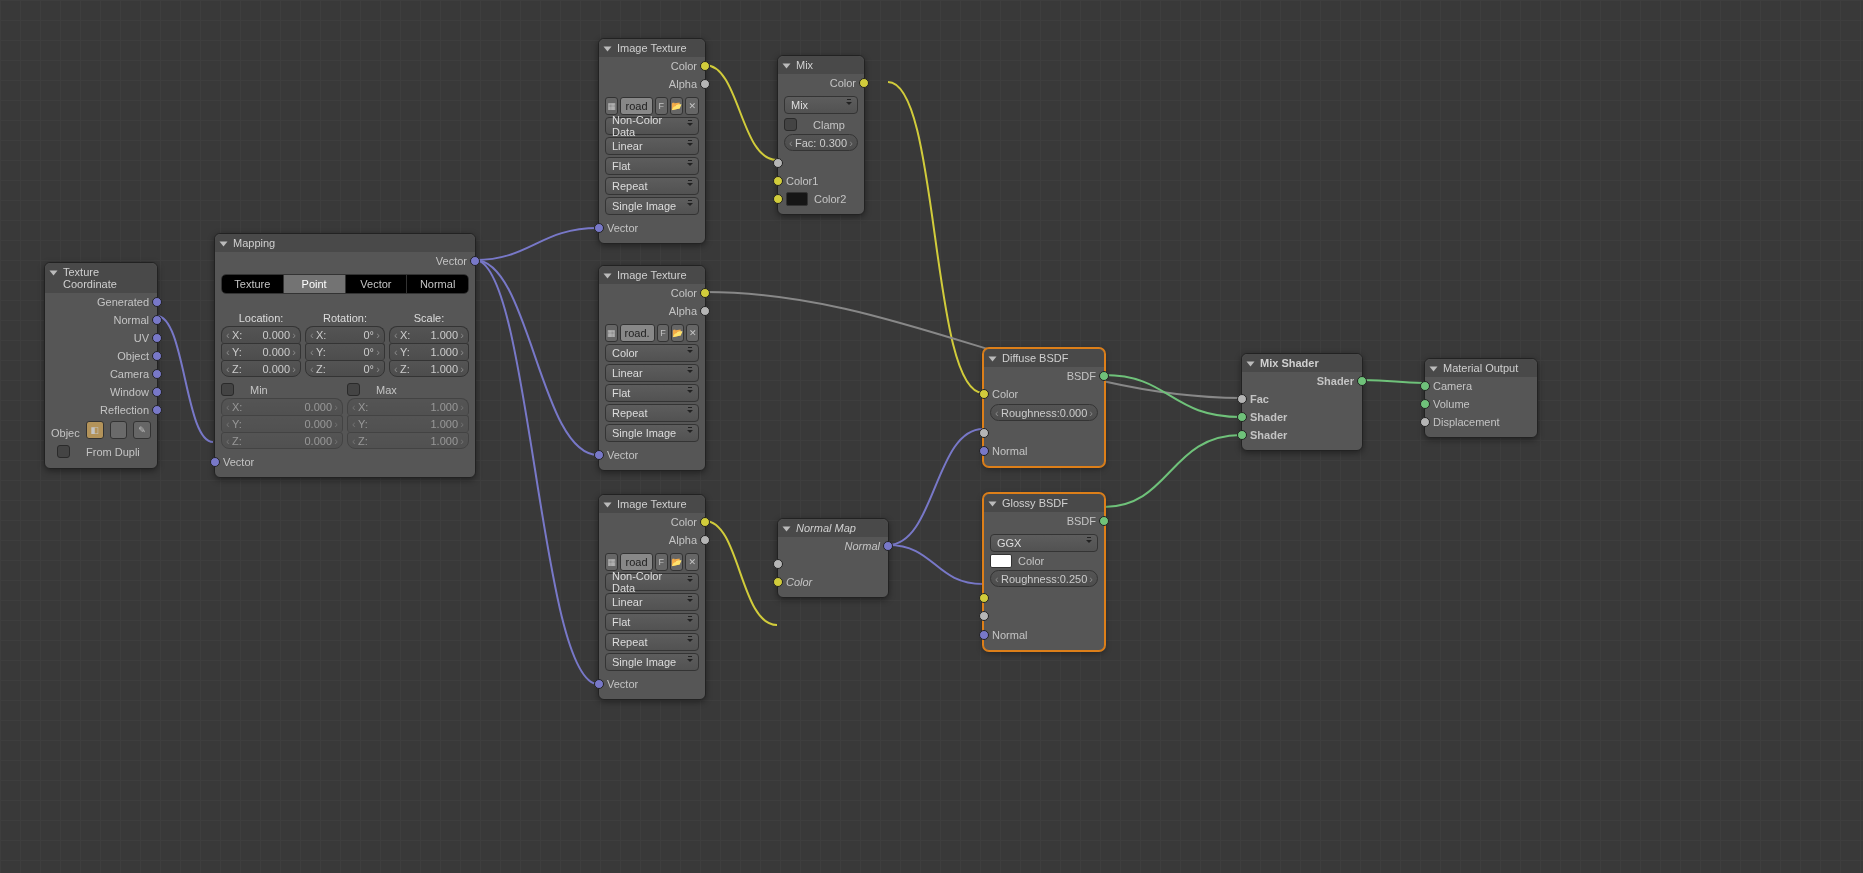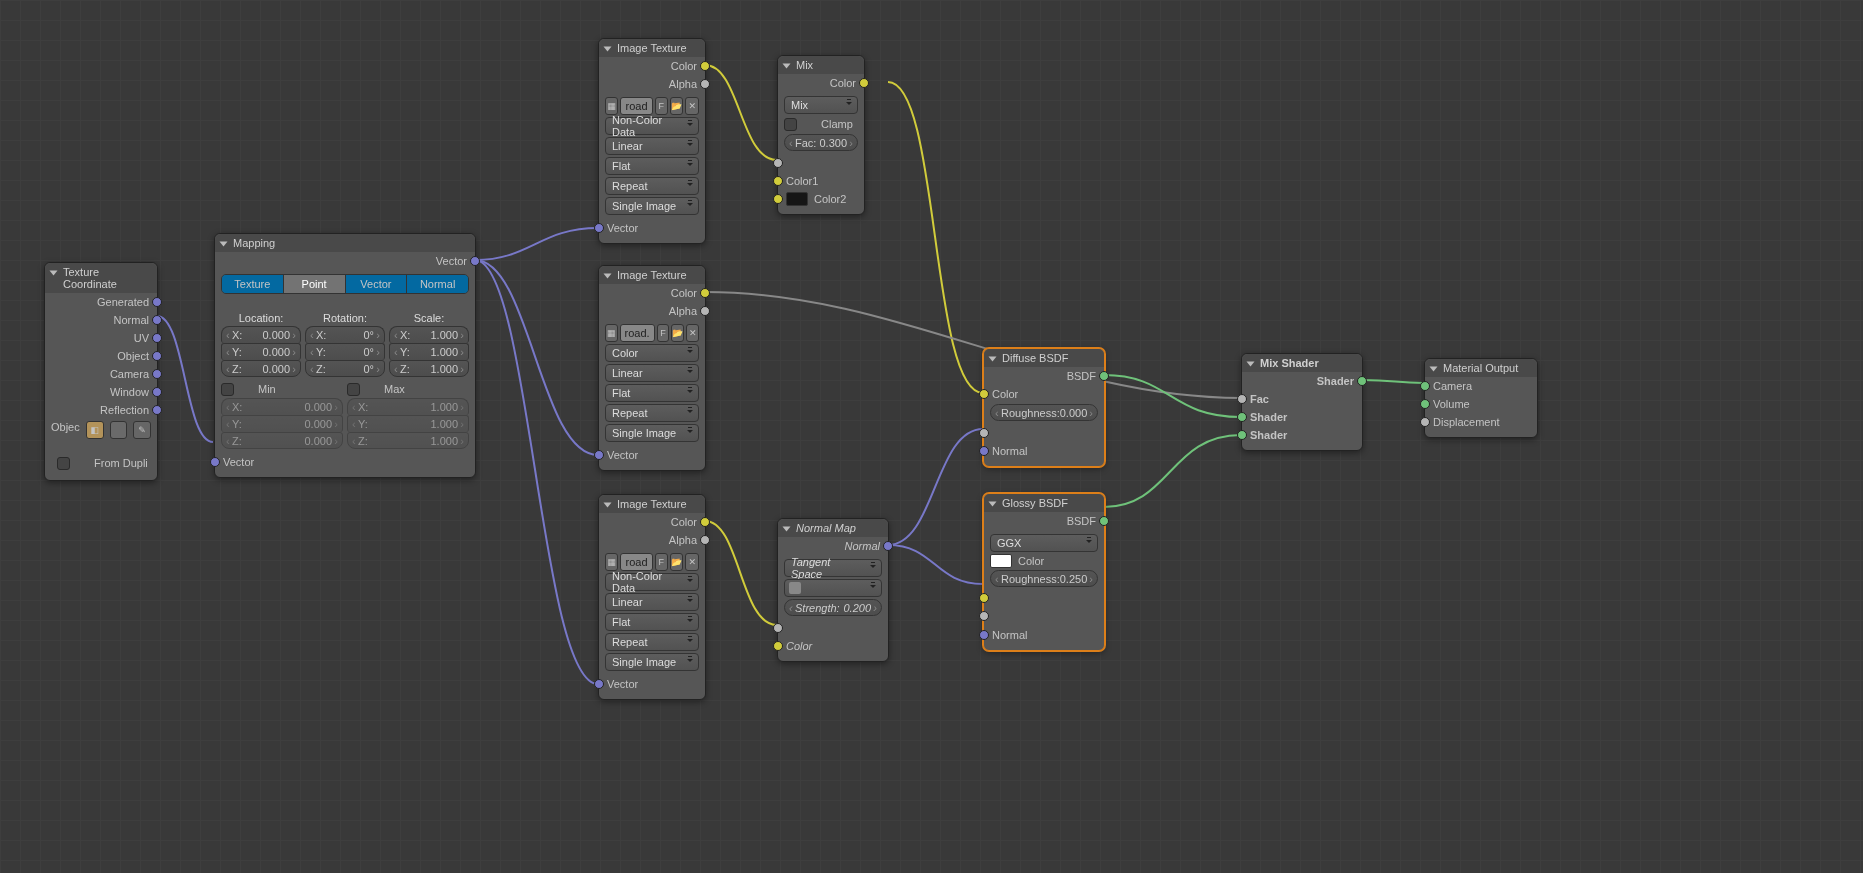--- a/index.html
+++ b/index.html
@@ -85,24 +85,24 @@
   }
   .numfield::before, .numfield::after {
     content:"‹"; position:absolute; left:4px; color:#888;
   }
   .numfield::after { content:"›"; left:auto; right:4px; }
   .vgroup { display:flex; flex-direction:column; gap:0; }
   .vgroup .numfield { border-radius:3px; margin:0; border-bottom:none; }
   .vgroup .numfield:first-child { border-radius:8px 8px 3px 3px; }
   .vgroup .numfield:last-child { border-radius:3px 3px 8px 8px; border-bottom:1px solid #343434;}
   .tabrow { display:flex; border:1px solid #333; border-radius:5px; overflow:hidden; margin:2px 0; }
-  .tab { flex:1; text-align:center; padding:3px 0; background:#0369a1; border-right:1px solid #333; }
+  .tab { flex:1; text-align:center; padding:3px 0; background:#000000; border-right:1px solid #333; }
   .tab:last-child{border-right:none;}
   .tab.active { background:#737373; color:#fff; }
-  .checkbox { display:flex; align-items:flex-start; gap:24px; padding:2px 0;}
+  .checkbox { display:flex; align-items:center; gap:16px; padding:2px 0;}
   .cb { width:13px; height:13px; background:#444; border:1px solid #2a2a2a; border-radius:3px; }
   .colorswatch { width:22px; height:14px; border:1px solid #333; border-radius:2px; }
   .iconrow { display:flex; gap:2px; margin:2px 0; }
   .iconbtn { width:18px; height:18px; background:#666; border:1px solid #333; border-radius:3px; display:flex; align-items:center; justify-content:center; font-size:9px; }
   .textinput { flex:1; background:#888; border:1px solid #333; height:18px; border-radius:3px; padding:0 4px; color:#222; display:flex; align-items:center; }
   .disabled { opacity:.55; }
   .lbl { font-size:11px; }
   .col3 { display:flex; gap:4px; }
   .col3 > div { flex:1; }
   .colhdr { text-align:center; padding:2px 0 2px; color:#ddd;margin-top:14px; }
@@ -163,27 +163,27 @@
     </div>
   <div class="socket-row out">
       <span class="lbl">Window</span>
       <span class="socket out sc-vector"></span>
     </div>
   <div class="socket-row out">
       <span class="lbl">Reflection</span>
       <span class="socket out sc-vector"></span>
     </div>
   <div class="node-body">
-    <div style="display:flex; gap:6px; align-items:flex-start;">
+    <div style="display:flex; gap:6px; align-items:flex-end;">
       <span class="lbl">Objec</span>
       <div class="iconbtn" style="background:#b3935a;">◧</div>
       <div class="textinput" style="background:#6a6a6a;"></div>
       <div class="iconbtn">✎</div>
     </div>
-    <div class="checkbox" style="margin-top:16px;padding-left:6px;">
+    <div class="checkbox" style="margin-top:4px;padding-left:6px;">
       <span class="cb"></span>
         <span>From Dupli</span>
     </div>
   </div>
 </div>
 
 <div class="node" style="left:214px; top:233px; width:262px;">
   <div class="node-header"><span>Mapping</span></div>
   <div class="socket-row out">
       <span class="lbl">Vector</span>
@@ -418,30 +418,20 @@
       <span class="lbl" style="margin-left:6px;">Color2</span>
     </div>
 </div>
 
 <div class="node" style="left:777px; top:518px; width:112px;font-style:italic;">
   <div class="node-header"><span>Normal Map</span></div>
   <div class="socket-row out">
       <span class="lbl">Normal</span>
       <span class="socket out sc-vector"></span>
     </div>
-  <div class="node-body">
-    <div class="dropdown">Tangent Space</div>
-    <div class="dropdown" style="padding-left:4px;">
-      <span style="display:inline-block;width:12px;height:12px;background:#888;border-radius:2px;"></span>
-    </div>
-    <div class="numfield">
-        <span>Strength:</span>
-        <span>0.200</span>
-      </div>
-  </div>
   <div class="socket-row" style="position:relative; top:-20px; pointer-events:none;">
       <span class="socket in sc-float" style="top:24px;"></span>
     </div>
   <div class="socket-row">
       <span class="socket in sc-color"></span>
       <span class="lbl">Color</span>
     </div>
 </div>
 
 <div class="node selected" style="left:983px; top:348px; width:122px;">

